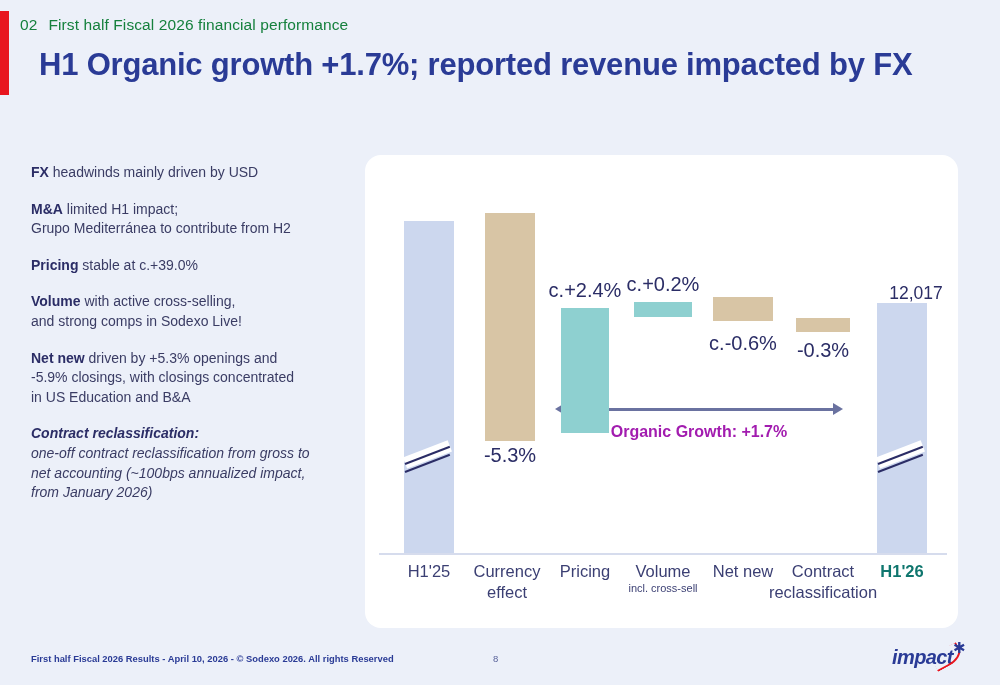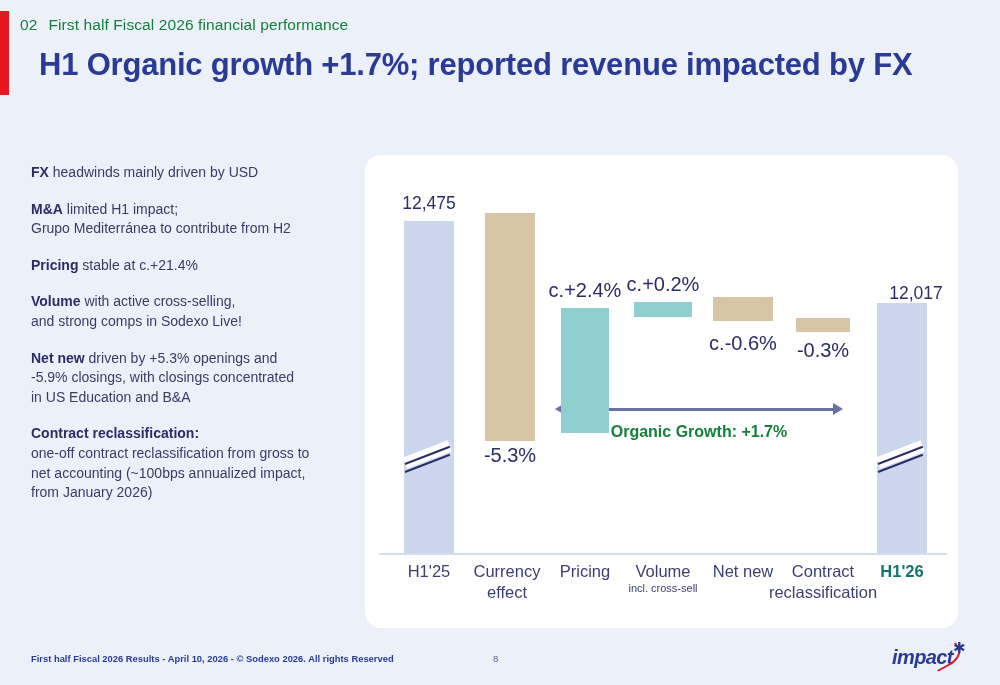--- a/index.html
+++ b/index.html
@@ -55,21 +55,21 @@
     left: 31px;
     top: 163px;
     width: 318px;
   }
   .bullet {
     font-size: 14px;
     line-height: 19.6px;
     color: #3a3c64;
     margin-bottom: 17px;
   }
-  .bullet:last-child { margin-bottom: 12px; }
+  .bullet:last-child { margin-bottom: 12px; font-style: italic; }
   .bullet b { color: #2b2d66; font-weight: bold; }
 
   
   #chart-card {
     position: absolute;
     left: 365px;
     top: 155px;
     width: 593px;
     height: 473px;
     background: #ffffff;
@@ -158,21 +158,21 @@
   #growth-arrow .head.right { right: 0; border-left: 10px solid #6a72a0; }
 
   #growth-label {
     position: absolute;
     left: 190px;
     top: 268px;
     width: 288px;
     text-align: center;
     font-size: 16px;
     font-weight: bold;
-    color: #15803d;
+    color: #a21caf;
     white-space: nowrap;
   }
 
   
   .cat {
     position: absolute;
     top: 406px;
     text-align: center;
     font-size: 16.5px;
     color: #3b3f73;
@@ -247,21 +247,21 @@
 
 <div id="eyebrow">
   <span class="num">02</span><span>First half Fiscal 2026 financial performance</span>
 </div>
 
 <div id="slide-title">H1 Organic growth +1.7%; reported revenue impacted by FX</div>
 
 <div id="bullets">
     <div class="bullet"><b>FX</b><span> headwinds mainly driven by USD</span></div>
     <div class="bullet"><b>M&amp;A</b><span> limited H1 impact;</span><br><span>Grupo Mediterránea to contribute from H2</span></div>
-    <div class="bullet"><b>Pricing</b><span> stable at c.+21.4%</span></div>
+    <div class="bullet"><b>Pricing</b><span> stable at c.+39.0%</span></div>
     <div class="bullet"><b>Volume</b><span> with active cross-selling,</span><br><span>and strong comps in Sodexo Live!</span></div>
     <div class="bullet"><b>Net new</b><span> driven by +5.3% openings and</span><br><span>-5.9% closings, with closings concentrated</span><br><span>in US Education and B&amp;A</span></div>
     <div class="bullet"><b>Contract reclassification:</b><span></span><br><span>one-off contract reclassification from gross to</span><br><span>net accounting (~100bps annualized impact,</span><br><span>from January 2026)</span></div>
   </div>
 
 <div id="chart-card">
   <div id="plot">
     <div id="baseline"></div>
 
     <div id="growth-arrow">
@@ -269,21 +269,20 @@
       <span class="shaft"></span>
       <span class="head right"></span>
     </div>
     <div id="growth-label">Organic Growth: +1.7%</div>
   <div class="bar endpoint" style="left: 39px; top: 66px; width: 50px; height: 332px;"></div>
       <div class="axis-break" style="left: 40px; top: 288px;">
         <span class="mask"></span>
         <i class="s1"></i>
         <i class="s2"></i>
       </div>
-      <div class="bar-label big" style="left: -6px; top: 38px; width: 140px;">12,475</div>
       <div class="cat" style="left: 19px; width: 90px;"><span>H1'25</span></div>
       <div class="bar neg" style="left: 120px; top: 58px; width: 50px; height: 228px;"></div>
       <div class="bar-label" style="left: 75px; top: 289px; width: 140px;">-5.3%</div>
       <div class="cat" style="left: 92px; width: 100px;"><span>Currency effect</span></div>
       <div class="bar pos" style="left: 196px; top: 153px; width: 48px; height: 125px;"></div>
       <div class="bar-label" style="left: 150px; top: 124px; width: 140px;">c.+2.4%</div>
       <div class="cat" style="left: 175px; width: 90px;"><span>Pricing</span></div>
       <div class="bar pos" style="left: 269px; top: 147px; width: 58px; height: 15px;"></div>
       <div class="bar-label" style="left: 228px; top: 118px; width: 140px;">c.+0.2%</div>
       <div class="cat" style="left: 250px; width: 96px;"><span>Volume</span><span class="sub">incl. cross-sell</span></div>

